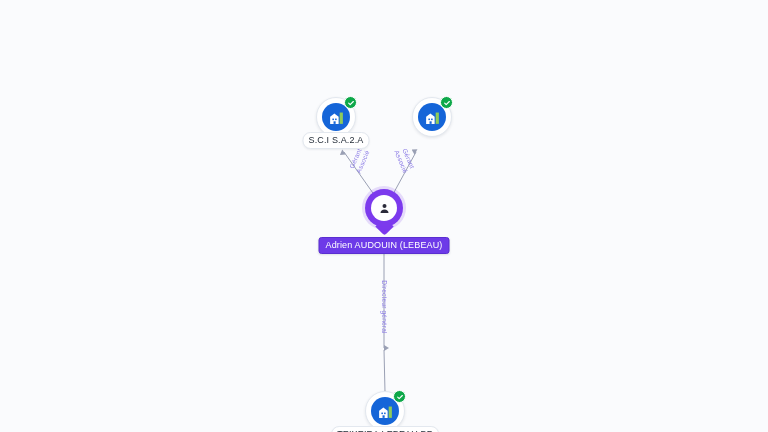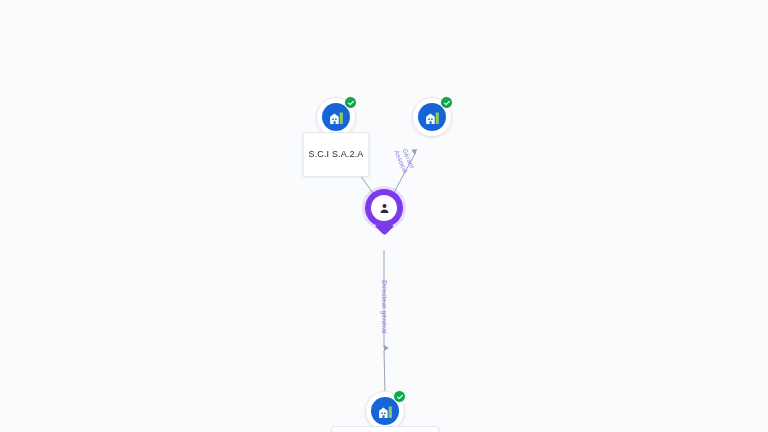--- a/index.html
+++ b/index.html
@@ -125,22 +125,22 @@
     transform: translateX(-50%);
     white-space: nowrap;
     font-size: 9px;
     line-height: 11px;
     letter-spacing: .15px;
   }
   .label-company {
     background: #ffffff;
     color: #222b36;
     border: 1px solid #e3e8ef;
-    border-radius: 3px;
-    padding: 16px 5px;
+    border-radius: 8px;
+    padding: 2px 5px;
     box-shadow: 0 1px 2px rgba(30,41,59,0.07);
   }
   .label-person {
     background: #6d3ae8;
     color: #ffffff;
     border: 1px solid #5a2fd0;
     border-radius: 3px;
     padding: 2px 6px;
     box-shadow: 0 1px 2px rgba(30,41,59,0.12);
   }
@@ -239,20 +239,21 @@
 
   <div class="node person-node" style="left:384px; top:212px;">
     <div class="person-pin"></div>
     <div class="person-inner">
       <svg width="13" height="13" viewBox="0 0 24 24" aria-hidden="true">
         <circle cx="12" cy="7.6" r="3.7" fill="#2b2b3a"></circle>
         <path d="M4.6 20.5c0-4.1 3.3-6.6 7.4-6.6s7.4 2.5 7.4 6.6z" fill="#2b2b3a"></path>
       </svg>
     </div>
   </div>
+  <div class="node-label label-person" style="left:384px; top:237px;">Adrien AUDOUIN (LEBEAU)</div>
 
   <div class="node company-node" style="left:385px; top:411px;">
     <div class="company-halo"></div>
     <div class="company-disc">
       <svg width="17" height="17" viewBox="0 0 24 24" aria-hidden="true">
         <path d="M3 21V11l6-4.5L15 11v10H3z" fill="#ffffff"></path>
         <rect x="16.5" y="5" width="4.5" height="16" fill="#8ecb5a"></rect>
         <rect x="6.2" y="13.5" width="2.2" height="2.2" fill="#1565d8"></rect>
         <rect x="10" y="13.5" width="2.2" height="2.2" fill="#1565d8"></rect>
         <rect x="7.8" y="17.4" width="3" height="3.6" fill="#1565d8"></rect>

